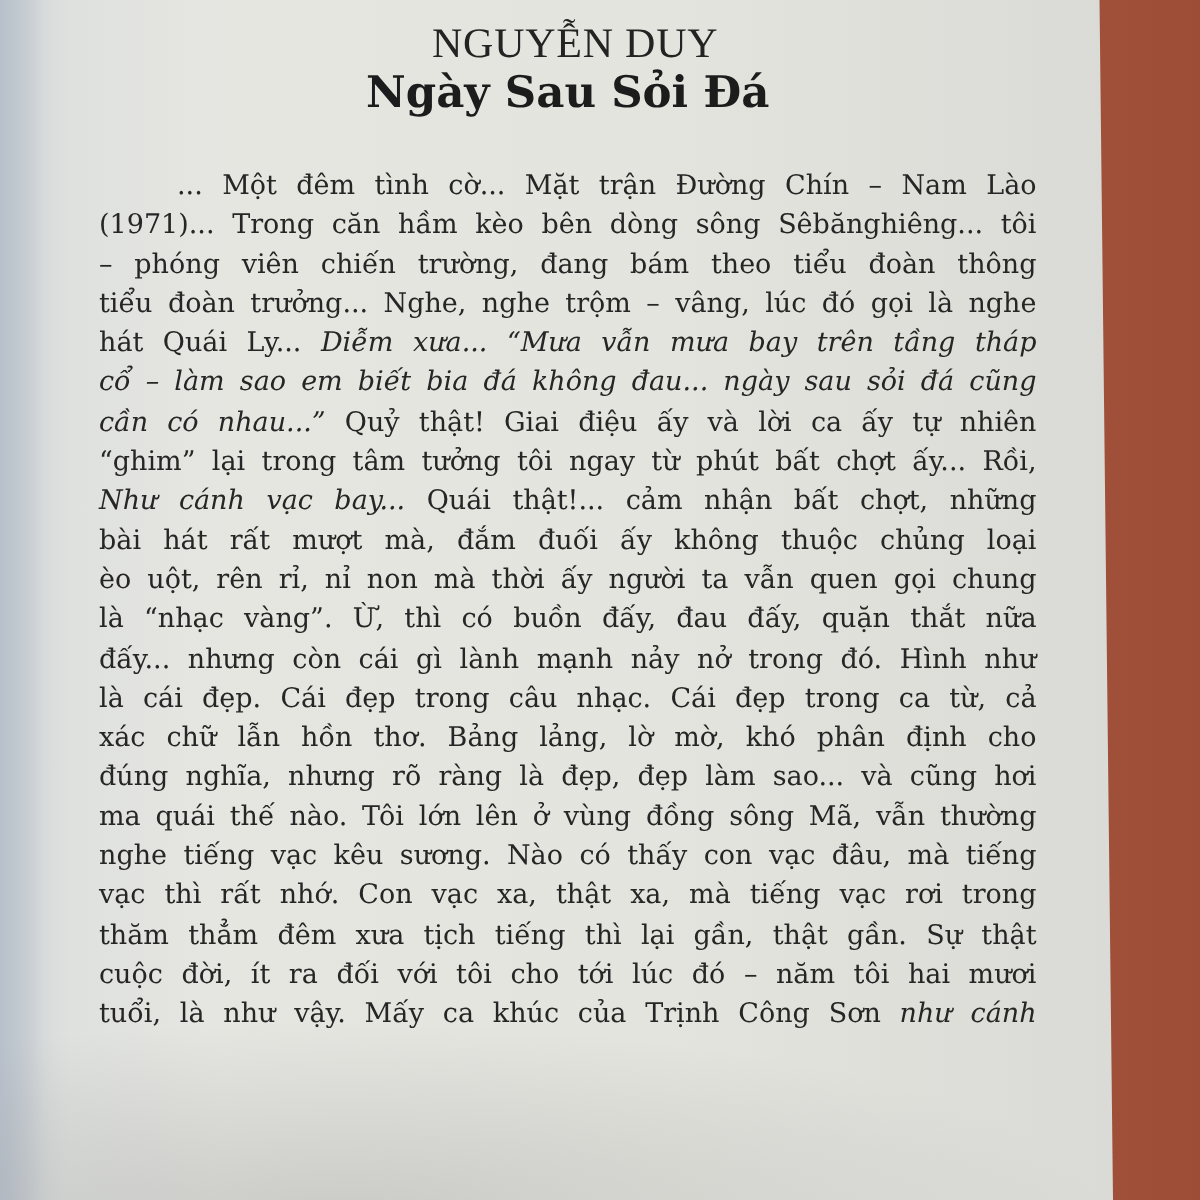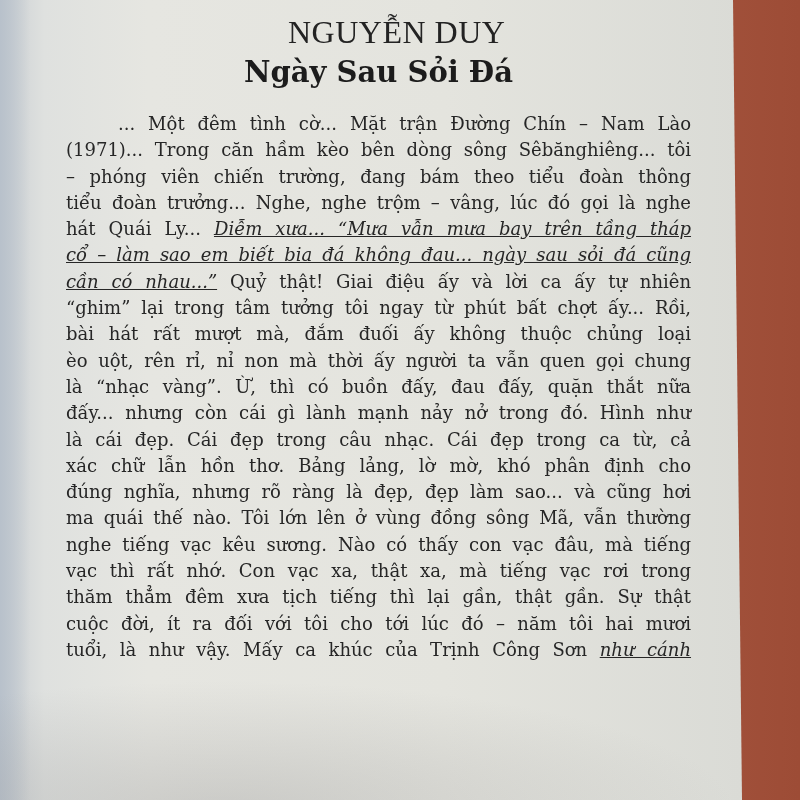--- a/index.html
+++ b/index.html
@@ -20,54 +20,55 @@
   .page::before {
     content: ""; position: absolute; left: 0; top: 0; width: 30px; height: 100%;
     background: linear-gradient(90deg, #b8c1cb, rgba(220,223,222,0));
   }
   .page::after {
     content: ""; position: absolute; left: 0; bottom: 0; width: 100%; height: 120px;
     background: radial-gradient(ellipse at 30% 110%, rgba(150,150,150,0.35), rgba(0,0,0,0) 70%);
   }
   .author {
     position: absolute; left: 288px; top: 14px;
-    font-family: "Liberation Serif", serif; font-size: 32px; letter-spacing: 0.5px;
+    font-family: "Liberation Serif", serif; font-size: 28px; letter-spacing: 0.5px;
     color: #232323; white-space: nowrap;
   }
   .title {
     position: absolute; left: 244px; top: 44px;
     font-family: "DejaVu Serif", serif; font-weight: bold; font-size: 29px;
-    color: #1c1c1c; white-space: nowrap; margin-top: 11px;
+    color: #1c1c1c; white-space: nowrap;
   }
   .body {
     position: absolute; left: 66px; top: 111px; width: 625px;
     font-family: "DejaVu Serif", serif; font-size: 18px; line-height: 26.3px;
     color: #262626;
   }
   .line { display: block; white-space: nowrap; text-align: justify; text-align-last: justify; }
   .line.first { padding-left: 52px; }
-  .it { font-style: italic; text-decoration: underline; }
+  .it { font-style: italic; }
 </style>
 </head>
 <body>
 
 <div class="backdrop"></div>
 
 <div class="page">
   <div class="author">NGUYỄN DUY</div>
   <div class="title">Ngày Sau Sỏi Đá</div>
   <div class="body" id="body-text">
       <span class="line first"><span>... Một đêm tình cờ... Mặt trận Đường Chín – Nam Lào</span></span>
       <span class="line"><span>(1971)... Trong căn hầm kèo bên dòng sông Sêbănghiêng... tôi</span></span>
       <span class="line"><span>– phóng viên chiến trường, đang bám theo tiểu đoàn thông</span></span>
       <span class="line"><span>tiểu đoàn trưởng... Nghe, nghe trộm – vâng, lúc đó gọi là nghe</span></span>
       <span class="line"><span>hát Quái Ly... </span><span class="it">Diễm xưa... “Mưa vẫn mưa bay trên tầng tháp</span></span>
       <span class="line"><span class="it">cổ – làm sao em biết bia đá không đau... ngày sau sỏi đá cũng</span></span>
       <span class="line"><span class="it">cần có nhau...”</span><span> Quỷ thật! Giai điệu ấy và lời ca ấy tự nhiên</span></span>
       <span class="line"><span>“ghim” lại trong tâm tưởng tôi ngay từ phút bất chợt ấy... Rồi,</span></span>
+      <span class="line"><span class="it">Như cánh vạc bay...</span><span> Quái thật!... cảm nhận bất chợt, những</span></span>
       <span class="line"><span>bài hát rất mượt mà, đắm đuối ấy không thuộc chủng loại</span></span>
       <span class="line"><span>èo uột, rên rỉ, nỉ non mà thời ấy người ta vẫn quen gọi chung</span></span>
       <span class="line"><span>là “nhạc vàng”. Ừ, thì có buồn đấy, đau đấy, quặn thắt nữa</span></span>
       <span class="line"><span>đấy... nhưng còn cái gì lành mạnh nảy nở trong đó. Hình như</span></span>
       <span class="line"><span>là cái đẹp. Cái đẹp trong câu nhạc. Cái đẹp trong ca từ, cả</span></span>
       <span class="line"><span>xác chữ lẫn hồn thơ. Bảng lảng, lờ mờ, khó phân định cho</span></span>
       <span class="line"><span>đúng nghĩa, nhưng rõ ràng là đẹp, đẹp làm sao... và cũng hơi</span></span>
       <span class="line"><span>ma quái thế nào. Tôi lớn lên ở vùng đồng sông Mã, vẫn thường</span></span>
       <span class="line"><span>nghe tiếng vạc kêu sương. Nào có thấy con vạc đâu, mà tiếng</span></span>
       <span class="line"><span>vạc thì rất nhớ. Con vạc xa, thật xa, mà tiếng vạc rơi trong</span></span>

